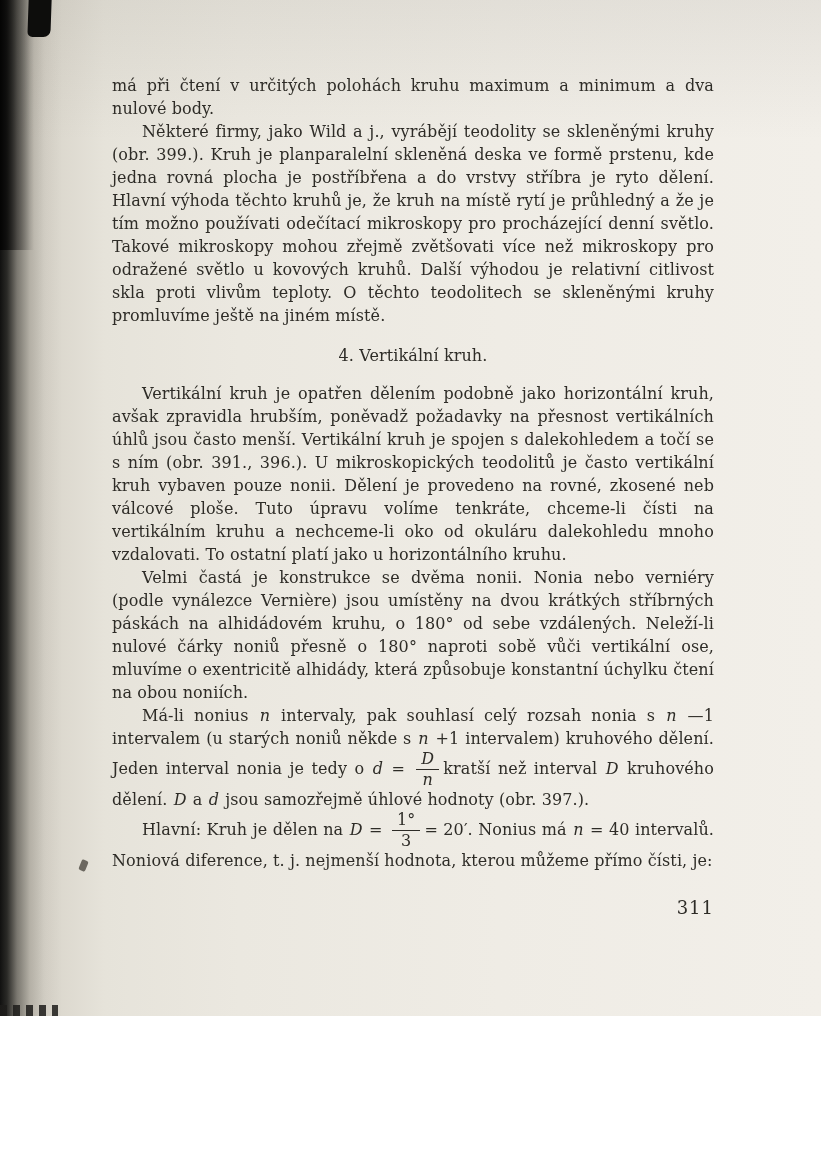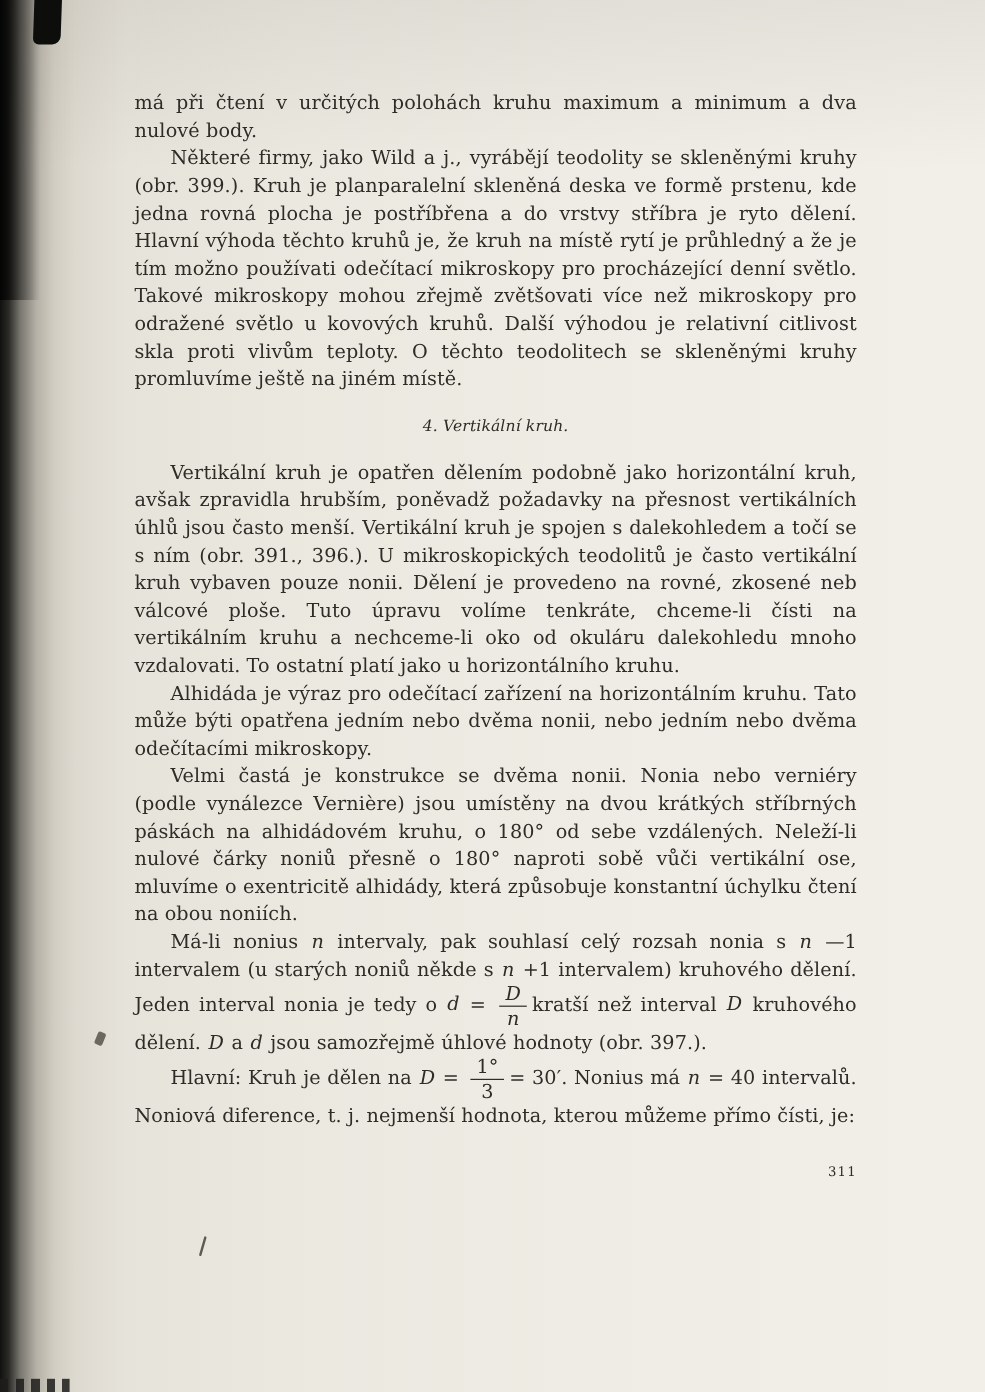--- a/index.html
+++ b/index.html
@@ -1,20 +1,20 @@
 <!DOCTYPE html>
 <html><head>
 <meta charset="utf-8">
 <style>
   * { margin:0; padding:0; box-sizing:border-box; }
   html,body { width:821px; height:1160px; background:#ffffff; }
   body { font-family:"DejaVu Serif", serif; }
 
   .page {
-    position:relative; width:821px; height:1160px; overflow:hidden;
+    position:relative; width:821px; height:1016px; overflow:hidden;
     background:linear-gradient(90deg,
       #b6b2a8 0px, #d9d5cb 46px, #e6e3da 105px,
       #ebe8e0 240px, #efece5 500px, #f2efe9 821px);
   }
   .page::before {
     content:""; position:absolute; left:0; top:0; right:0; height:140px;
     background:linear-gradient(180deg, rgba(110,106,96,0.10), rgba(110,106,96,0) 100%);
     pointer-events:none;
   }
 
@@ -50,35 +50,35 @@
 
   .text-block {
     position:absolute; left:112px; top:74px; width:602px;
     color:#2e2c27; font-size:16px; line-height:23px;
     text-align:justify; letter-spacing:0.1px;
   }
   .para { margin:0; }
   .para.indent { text-indent:30px; }
   h3.section {
     text-align:center; text-indent:0;
-    font-style:italic; font-weight:normal; font-size:13px;
+    font-weight:normal; font-size:16px;
     margin:17px 0 15px;
   }
   .var { font-style:italic; padding:0 1px; }
 
   .frac {
     display:inline-block; vertical-align:middle; text-align:center;
     line-height:1.1; margin:0 4px; text-indent:0;
   }
   .frac.italic { font-style:italic; }
   .frac .num { display:block; padding:0 5px 1px; border-bottom:1.5px solid #2e2c27; }
   .frac .den { display:block; padding-top:1px; }
 
   .page-number {
-    text-align:right; margin-top:24px; font-size:11px; letter-spacing:1px;
+    text-align:right; margin-top:24px; font-size:18px; letter-spacing:1px;
   }
 </style>
 </head>
 <body>
 
 <div class="page">
 
   <div class="binding"></div>
   <div class="binding-top"></div>
   <div class="blob-top"></div>
@@ -90,24 +90,23 @@
 
     <p class="para">má při čtení v určitých polohách kruhu maximum a minimum a dva nulové body.</p>
 
     <p class="para indent">Některé firmy, jako Wild a j., vyrábějí teodolity se skleněnými kruhy (obr. 399.). Kruh je planparalelní skleněná deska ve formě prstenu, kde jedna rovná plocha je postříbřena a do vrstvy stříbra je ryto dělení. Hlavní výhoda těchto kruhů je, že kruh na místě rytí je průhledný a že je tím možno používati odečítací mikroskopy pro procházející denní světlo. Takové mikroskopy mohou zřejmě zvětšovati více než mikroskopy pro odražené světlo u kovových kruhů. Další výhodou je relativní citlivost skla proti vlivům teploty. O těchto teodolitech se skleněnými kruhy promluvíme ještě na jiném místě.</p>
 
     <h3 class="section">4. Vertikální kruh.</h3>
 
     <p class="para indent">Vertikální kruh je opatřen dělením podobně jako horizontální kruh, avšak zpravidla hrubším, poněvadž požadavky na přesnost vertikálních úhlů jsou často menší. Vertikální kruh je spojen s dalekohledem a točí se s ním (obr. 391., 396.). U mikroskopických teodolitů je často vertikální kruh vybaven pouze nonii. Dělení je provedeno na rovné, zkosené neb válcové ploše. Tuto úpravu volíme tenkráte, chceme-li čísti na vertikálním kruhu a nechceme-li oko od okuláru dalekohledu mnoho vzdalovati. To ostatní platí jako u horizontálního kruhu.</p>
 
 
-    <p class="para indent">Alhidáda je výraz pro odečítací zařízení na horizontálním kruhu. Tato může býti opatřena jedním nebo dvěma nonii, nebo jedním nebo dvěma odečítacími mikroskopy.</p>
 
     <p class="para indent">Velmi častá je konstrukce se dvěma nonii. Nonia nebo verniéry (podle vynálezce Vernière) jsou umístěny na dvou krátkých stříbrných páskách na alhidádovém kruhu, o 180° od sebe vzdálených. Neleží-li nulové čárky noniů přesně o 180° naproti sobě vůči vertikální ose, mluvíme o exentricitě alhidády, která způsobuje konstantní úchylku čtení na obou noniích.</p>
 
     <p class="para indent"><span>Má-li nonius </span><span class="var">n</span><span> intervaly, pak souhlasí celý rozsah nonia s </span><span class="var">n</span><span> —1 intervalem (u starých noniů někde s </span><span class="var">n</span><span> +1 intervalem) kruhového dělení. Jeden interval nonia je tedy o </span><span class="var">d</span><span> = </span><span class="frac italic"><span class="num">D</span><span class="den">n</span></span><span>kratší než interval </span><span class="var">D</span><span> kruhového dělení. </span><span class="var">D</span><span> a </span><span class="var">d</span><span> jsou samozřejmě úhlové hodnoty (obr. 397.).</span></p>
 
-    <p class="para indent"><span>Hlavní: Kruh je dělen na </span><span class="var">D</span><span> = </span><span class="frac"><span class="num">1°</span><span class="den">3</span></span><span>= 30′. Nonius má </span><span class="var">n</span><span> = 40 intervalů. Noniová diference, t. j. nejmenší hodnota, kterou můžeme přímo čísti, je:</span></p>
+    <p class="para indent"><span>Hlavní: Kruh je dělen na </span><span class="var">D</span><span> = </span><span class="frac"><span class="num">1°</span><span class="den">3</span></span><span>= 20′. Nonius má </span><span class="var">n</span><span> = 40 intervalů. Noniová diference, t. j. nejmenší hodnota, kterou můžeme přímo čísti, je:</span></p>
 
     <div class="page-number">311</div>
 
   </div>
 </div>
 
 </body></html>

